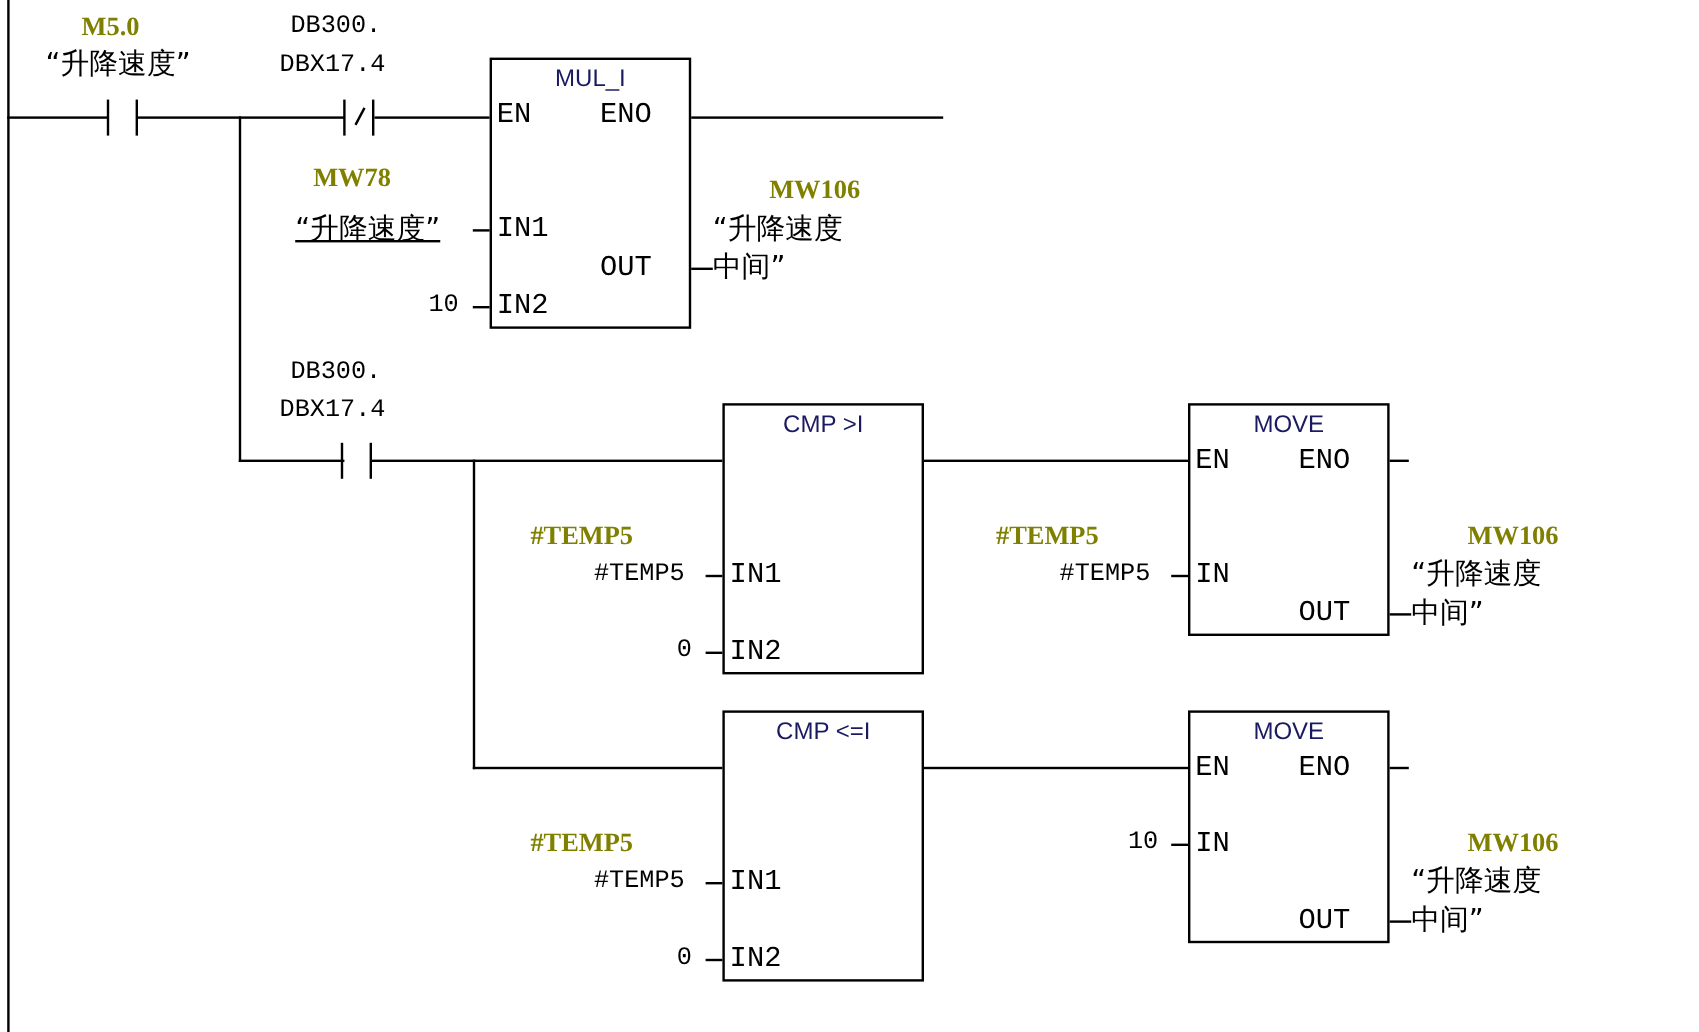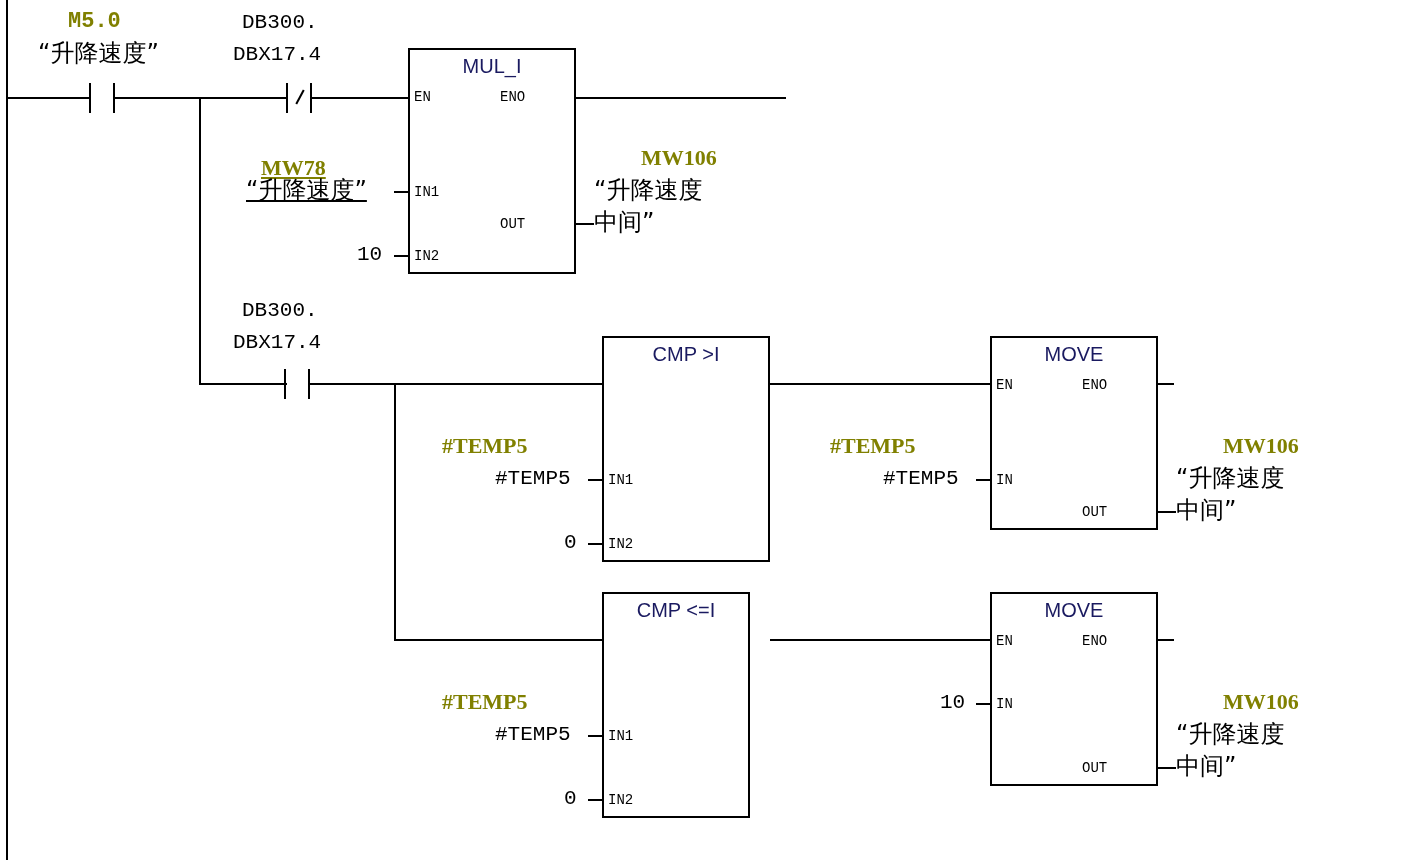--- a/index.html
+++ b/index.html
@@ -12,38 +12,38 @@
          font-size: 21px; line-height: 24px; white-space: nowrap; color: #000; }
   .addr { position: absolute; font-family: "Liberation Serif", "DejaVu Serif", serif;
           font-weight: bold; font-size: 22px; line-height: 24px; color: #808000; white-space: nowrap; }
   .sym { position: absolute; font-family: "DejaVu Sans", "Liberation Sans", sans-serif;
          font-size: 24px; line-height: 30px; white-space: nowrap; color: #000; }
   .box { position: absolute; border: 2px solid #000; background: #fff; box-sizing: border-box; }
   .box-title { position: absolute; left: 0; right: 0; text-align: center; top: 4px;
                font-family: "Liberation Sans", "DejaVu Sans", sans-serif; font-size: 20px;
                line-height: 24px; color: #1a1a60; }
   .pin { position: absolute; font-family: "Liberation Mono", "DejaVu Sans Mono", monospace;
-         font-size: 14px; line-height: 22px; color: #000; }
+         font-size: 24px; line-height: 22px; color: #000; }
   .contact { position: absolute; width: 28px; height: 30px; }
   .contact .bar { position: absolute; top: 0; width: 2px; height: 30px; background: #000; }
   .contact .slash { position: absolute; left: 6px; top: 13px; width: 16px; height: 2px; background: #000;
                     transform: rotate(-62deg); }
 </style>
 </head>
 <body>
 
 <div class="wire v" style="left:6px; top:0; height:860px;"></div>
 
 <div class="wire h" style="left:6px; top:97px; width:84px;"></div>
 <div class="contact" style="left:89px; top:83px;">
   <div class="bar" style="left:0;"></div>
     <div class="bar" style="left:24px;"></div>
 </div>
 <div class="wire h" style="left:115px; top:97px; width:172px;"></div>
-<div class="addr" style="left:68px; top:10px;font-family:Liberation Mono, monospace;">M5.0</div>
+<div class="addr" style="left:68px; top:10px;">M5.0</div>
 <div class="sym" style="left:38px; top:38px;">“升降速度”</div>
 
 <div class="txt" style="left:242px; top:11px;">DB300.</div>
 <div class="txt" style="left:233px; top:43px;">DBX17.4</div>
 <div class="contact" style="left:286px; top:83px;">
   <div class="bar" style="left:0;"></div>
     <div class="slash"></div>
     <div class="bar" style="left:24px;"></div>
 </div>
 <div class="wire h" style="left:312px; top:97px; width:98px;"></div>
@@ -51,21 +51,21 @@
 <div class="box" style="left:408px; top:48px; width:168px; height:226px;">
   <div class="box-title">MUL_I</div>
   <div class="pin" style="left:4px; top:36px;">EN</div>
   <div class="pin" style="left:90px; top:36px;">ENO</div>
   <div class="pin" style="left:4px; top:131px;">IN1</div>
   <div class="pin" style="left:90px; top:163px;">OUT</div>
   <div class="pin" style="left:4px; top:195px;">IN2</div>
 </div>
 <div class="wire h" style="left:576px; top:97px; width:210px;"></div>
 
-<div class="addr" style="left:261px; top:156px;text-decoration:underline;">MW78</div>
+<div class="addr" style="left:261px; top:136px;">MW78</div>
 <div class="sym" style="left:246px; top:175px;text-decoration:underline;">“升降速度”</div>
 <div class="wire h" style="left:394px; top:191px; width:14px;"></div>
 
 <div class="txt" style="left:357px; top:243px;">10</div>
 <div class="wire h" style="left:394px; top:255px; width:14px;"></div>
 
 <div class="wire h" style="left:576px; top:223px; width:18px;"></div>
 <div class="addr" style="left:641px; top:146px;">MW106</div>
 <div class="sym" style="left:594px; top:175px;">“升降速度</div>
 <div class="sym" style="left:594px; top:207px;">中间”</div>
@@ -104,21 +104,21 @@
 </div>
 <div class="wire h" style="left:1158px; top:383px; width:16px;"></div>
 <div class="addr" style="left:830px; top:434px;">#TEMP5</div>
 <div class="txt" style="left:883px; top:467px;">#TEMP5</div>
 <div class="wire h" style="left:976px; top:479px; width:14px;"></div>
 <div class="wire h" style="left:1158px; top:511px; width:18px;"></div>
 <div class="addr" style="left:1223px; top:434px;">MW106</div>
 <div class="sym" style="left:1176px; top:463px;">“升降速度</div>
 <div class="sym" style="left:1176px; top:495px;">中间”</div>
 
-<div class="box" style="left:602px; top:592px; width:148px; height:226px;">
+<div class="box" style="left:602px; top:592px; width:168px; height:226px;">
   <div class="box-title">CMP &lt;=I</div>
   <div class="pin" style="left:4px; top:131px;">IN1</div>
   <div class="pin" style="left:4px; top:195px;">IN2</div>
 </div>
 <div class="addr" style="left:442px; top:690px;">#TEMP5</div>
 <div class="txt" style="left:495px; top:723px;">#TEMP5</div>
 <div class="wire h" style="left:588px; top:735px; width:14px;"></div>
 <div class="txt" style="left:564px; top:787px;">0</div>
 <div class="wire h" style="left:588px; top:799px; width:14px;"></div>
 <div class="wire h" style="left:770px; top:639px; width:222px;"></div>

